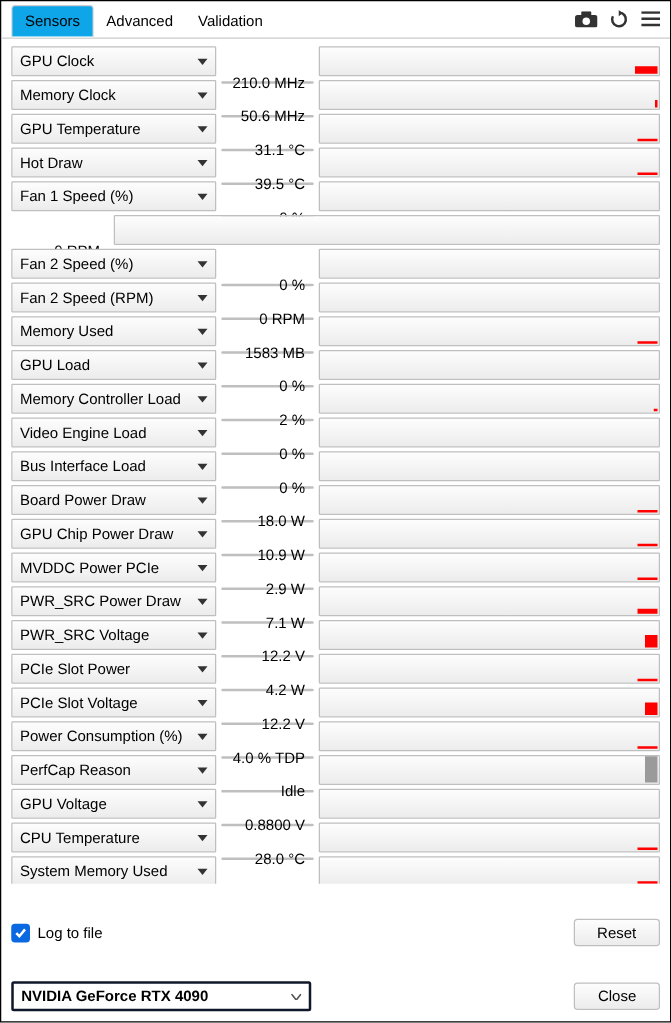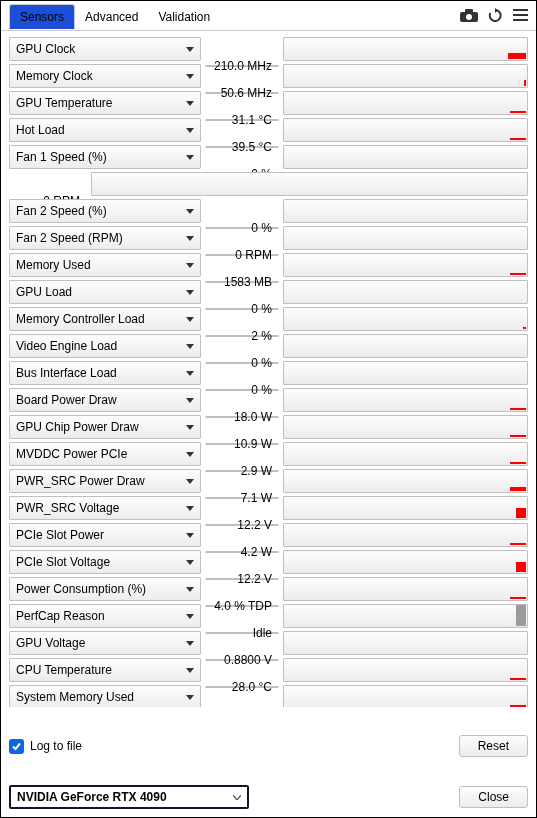--- a/index.html
+++ b/index.html
@@ -27,42 +27,42 @@
     cursor: pointer;
     font-size: 12px;
     color: #000;
     position: relative;
     top: 1px;
   }
   .tab.active {
     border: 1px solid #ccc;
     border-bottom: 1px solid #fff;
     border-radius: 3px 3px 0 0;
-    background: #1d4ed8;
+    background: #0ea5e9;
   }
   .tabbar-icons {
     margin-left: auto;
     display: flex;
     gap: 10px;
     align-items: center;
   }
   .tabbar-icons .icon { cursor: pointer; }
   .content {
     flex: 1;
     overflow-y: hidden;
     padding: 6px 8px 0 8px;
   }
   .row {
     display: flex;
     align-items: stretch;
     height: 24px;
     margin-bottom: 3px;
   }
   .cell-label {
-    width: 192px;
+    width: 164px;
     background: linear-gradient(#fdfdfd,#ececec);
     border: 1px solid #bfbfbf;
     display: flex;
     align-items: center;
     justify-content: space-between;
     padding: 0 6px 0 6px;
     font-size: 12px;
     cursor: pointer;
     border-radius: 1px;
   }
@@ -209,21 +209,21 @@
         <span>GPU Temperature</span>
         <span class="caret"></span>
       </div>
       <div class="cell-value">31.1 °C</div>
       <div class="cell-graph">
         <div class="spark" style="width: 16px; height: 2px;"></div>
       </div>
     </div>
     <div class="row">
       <div class="cell-label">
-        <span>Hot Load</span>
+        <span>Hot Draw</span>
         <span class="caret"></span>
       </div>
       <div class="cell-value">39.5 °C</div>
       <div class="cell-graph">
         <div class="spark" style="width: 16px; height: 2px;"></div>
       </div>
     </div>
     <div class="row">
       <div class="cell-label">
         <span>Fan 1 Speed (%)</span>

